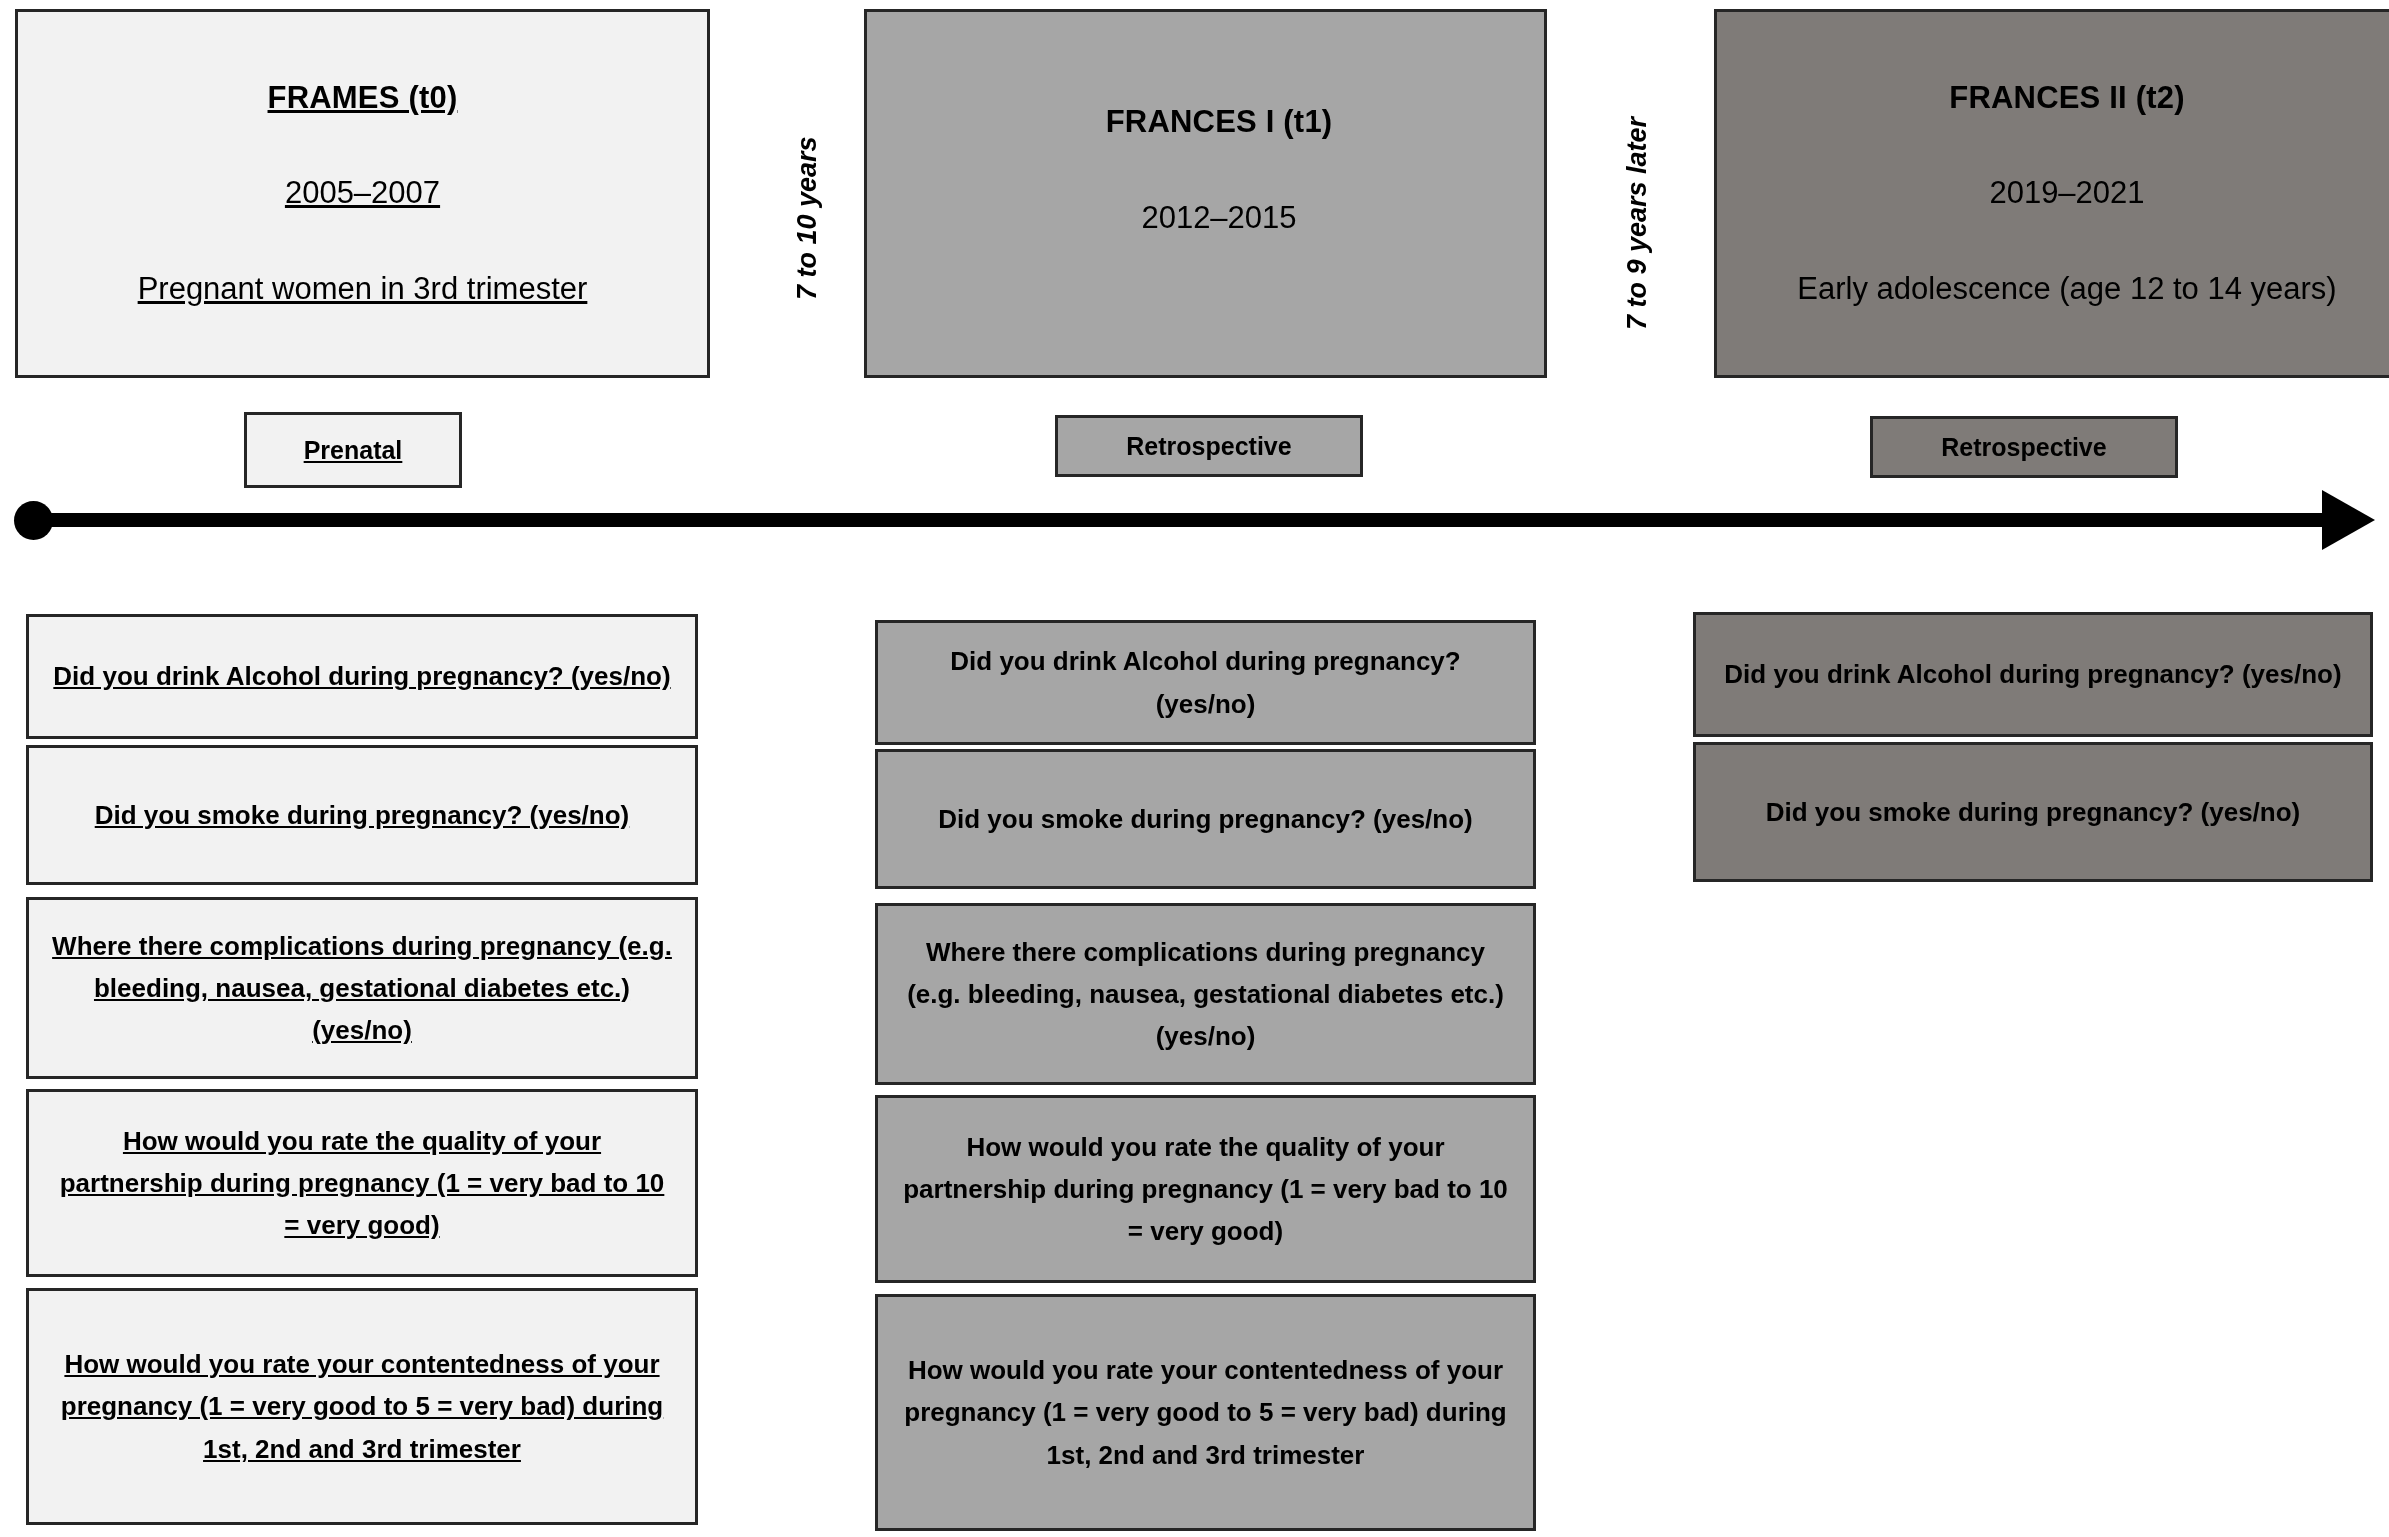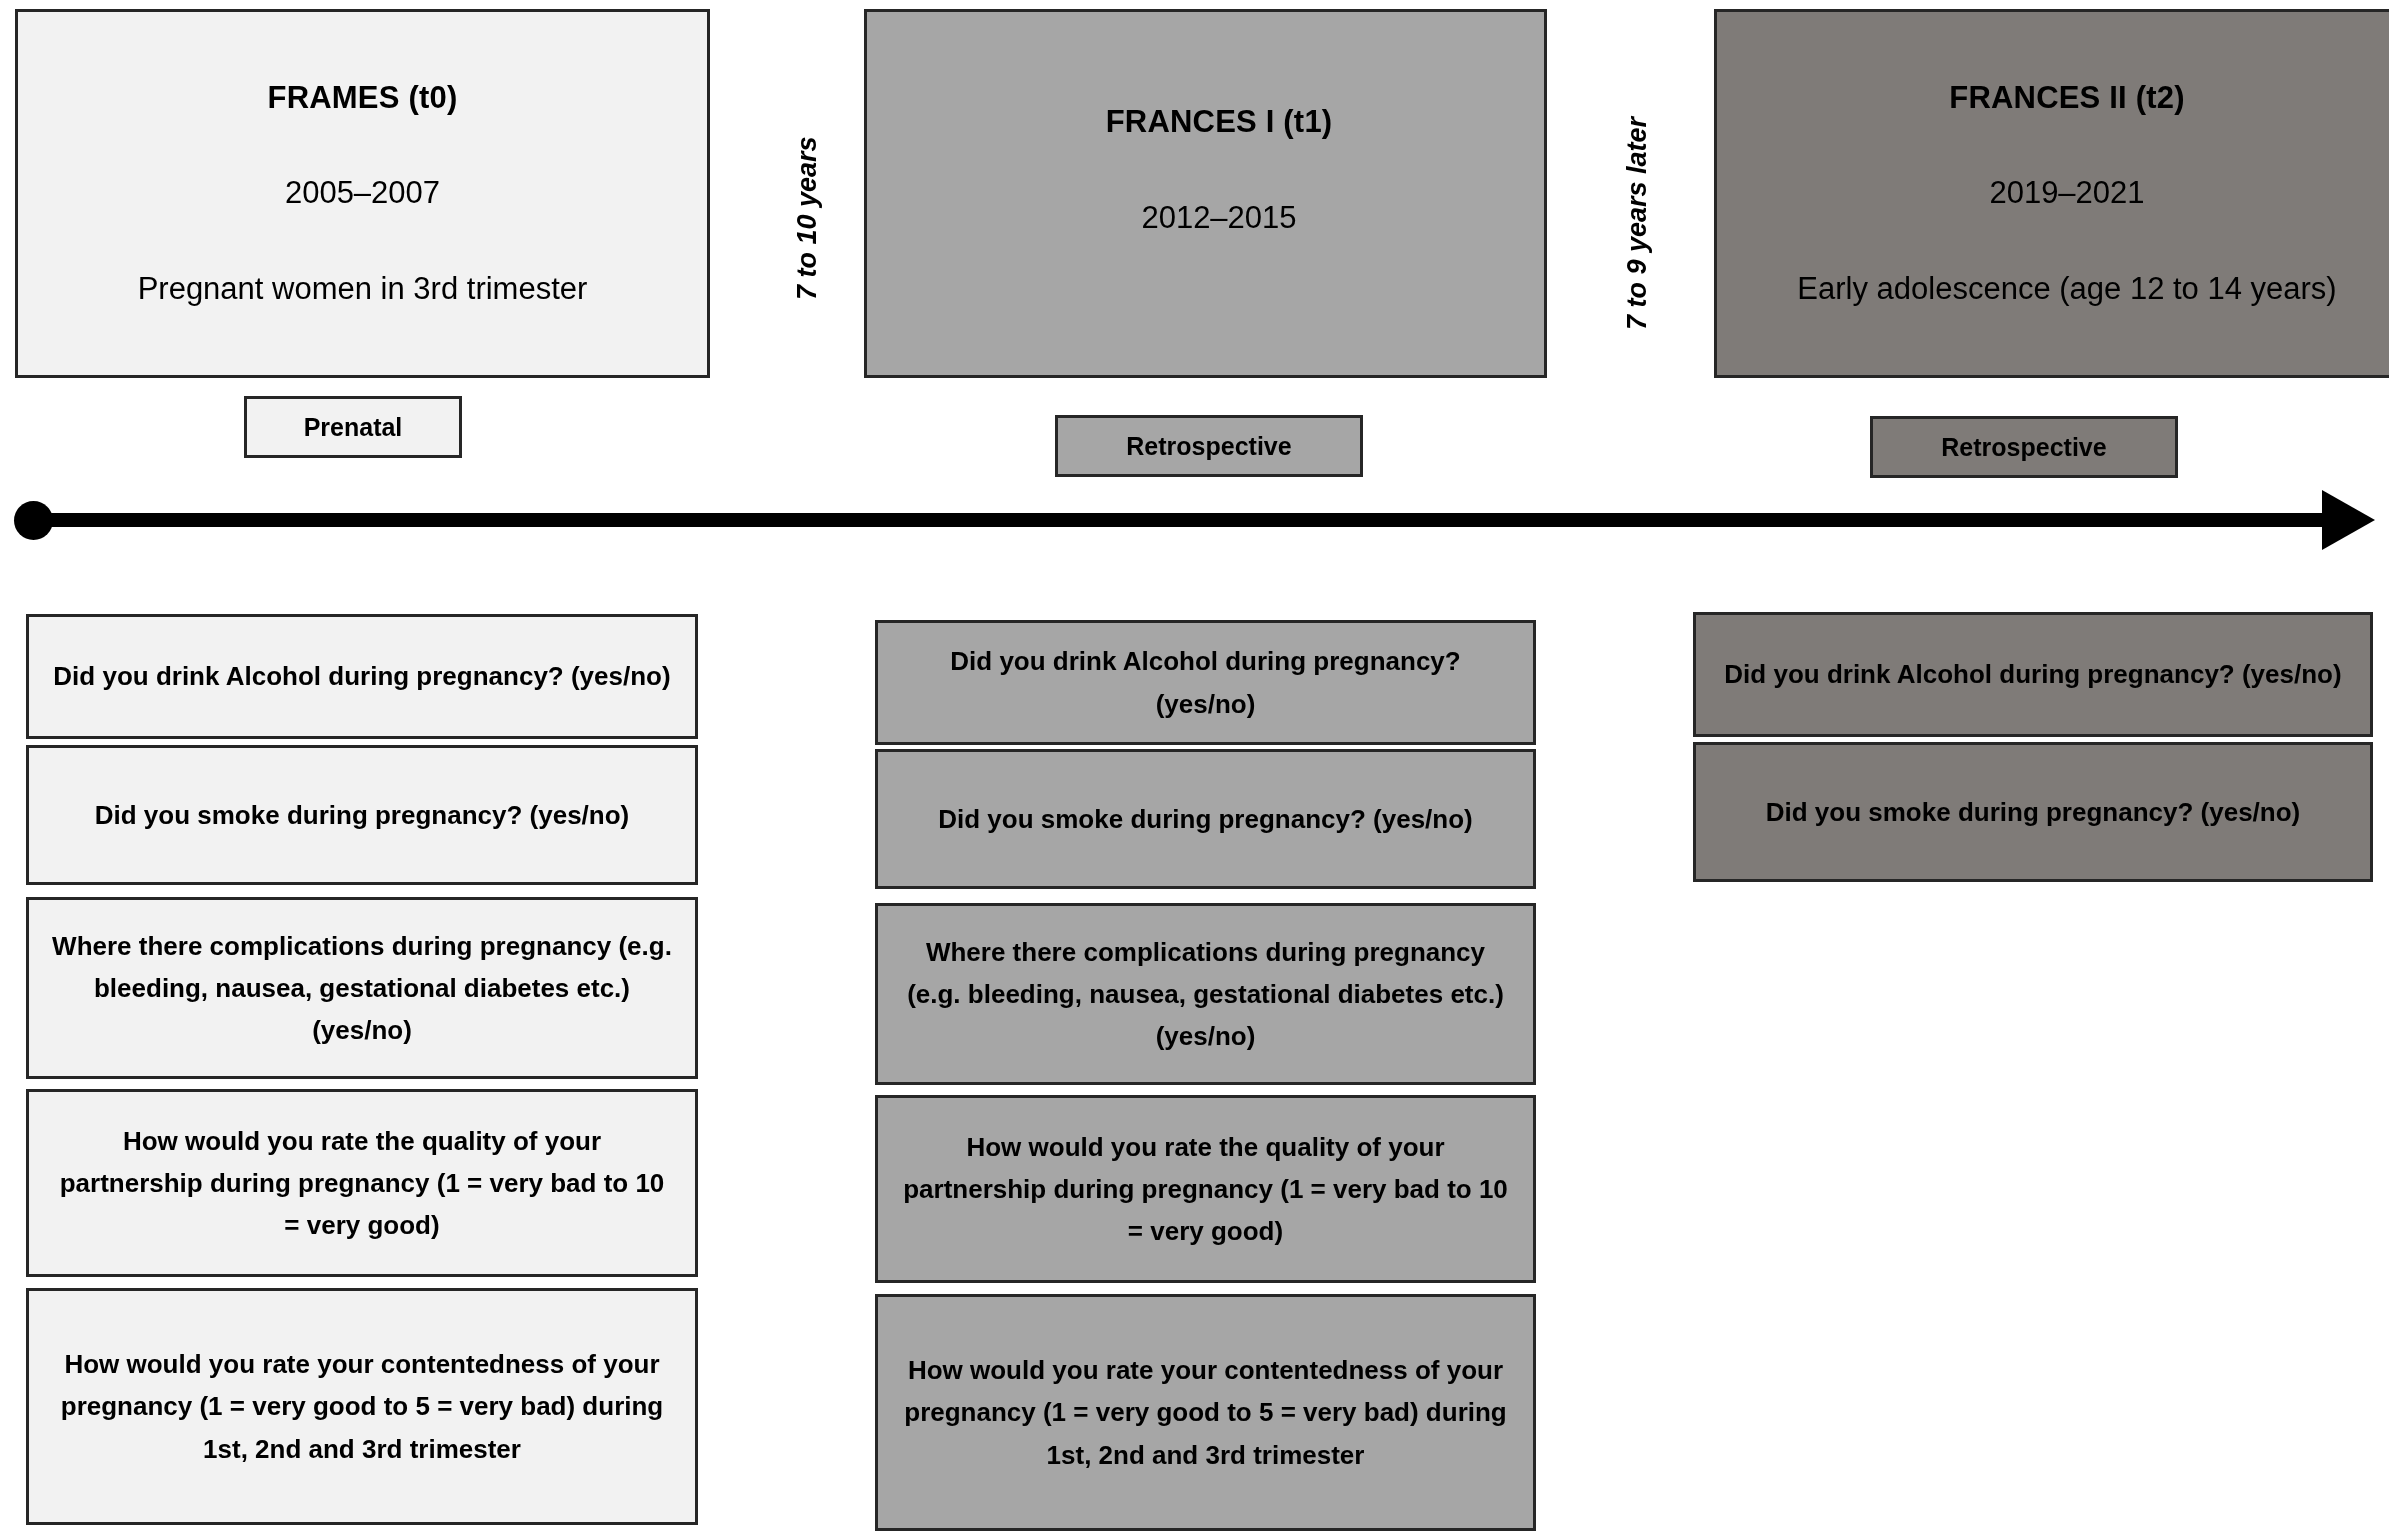--- a/index.html
+++ b/index.html
@@ -4,21 +4,21 @@
 <style>
   html,body{margin:0;padding:0;background:#ffffff;}
   body{width:2389px;height:1537px;position:relative;overflow:hidden;
        font-family:"Liberation Sans","DejaVu Sans",sans-serif;color:#000000;}
 
   
   .box{position:absolute;box-sizing:border-box;border:3.8px solid #262626;
        display:flex;flex-direction:column;align-items:center;justify-content:center;
        text-align:center;line-height:1.55;}
 
-  .tint-light{background:#f2f2f2;}
+  .tint-light{background:#f2f2f2;text-decoration:underline;}
   .tint-mid  {background:#a6a6a6;}
   .tint-dark {background:#7f7b78;}
 
   
   .phase{padding:7.5px 15px;}
   .phase .ttl{font-weight:bold;font-size:31px;margin:0 0 47px 0;letter-spacing:0.2px;}
   .phase .yrs{font-size:31px;margin:0 0 47px 0;}
   .phase .pop{font-size:31px;margin:0;}
 
   
@@ -56,21 +56,21 @@
 
 <div class="box phase tint-dark" style="left:1682px;top:9px;width:706px;height:369px;margin-left:32px;">
   <div class="ttl">FRANCES II (t2)</div>
   <div class="yrs">2019–2021</div>
   <div class="pop">Early adolescence (age 12 to 14 years)</div>
 </div>
 
 <div class="interval" style="left:792px;top:300px;">7 to 10 years</div>
 <div class="interval" style="left:1622px;top:330px;">7 to 9 years later</div>
 
-<div class="tag tint-light" style="left:244px;top:396px;width:218px;height:62px;">Prenatal</div>
+<div class="tag tint-light" style="left:244px;top:412px;width:218px;height:76px;">Prenatal</div>
 <div class="tag tint-mid" style="left:1055px;top:415px;width:308px;height:62px;">Retrospective</div>
 <div class="tag tint-dark" style="left:1870px;top:416px;width:308px;height:62px;">Retrospective</div>
 
 <div class="tl-dot" style="left:13.5px;top:501px;"></div>
 <div class="tl-line" style="left:30px;top:513px;width:2294px;"></div>
 <div class="tl-head" style="left:2322px;top:490px;"></div>
 
 <div class="box q tint-light" style="left:26px;top:614px;width:672px;height:125px;">Did you drink Alcohol during pregnancy? (yes/no)</div>
 <div class="box q tint-light" style="left:26px;top:745px;width:672px;height:140px;">Did you smoke during pregnancy? (yes/no)</div>
 <div class="box q tint-light" style="left:26px;top:897px;width:672px;height:182px;">Where there complications during pregnancy (e.g. bleeding, nausea, gestational diabetes etc.) (yes/no)</div>

